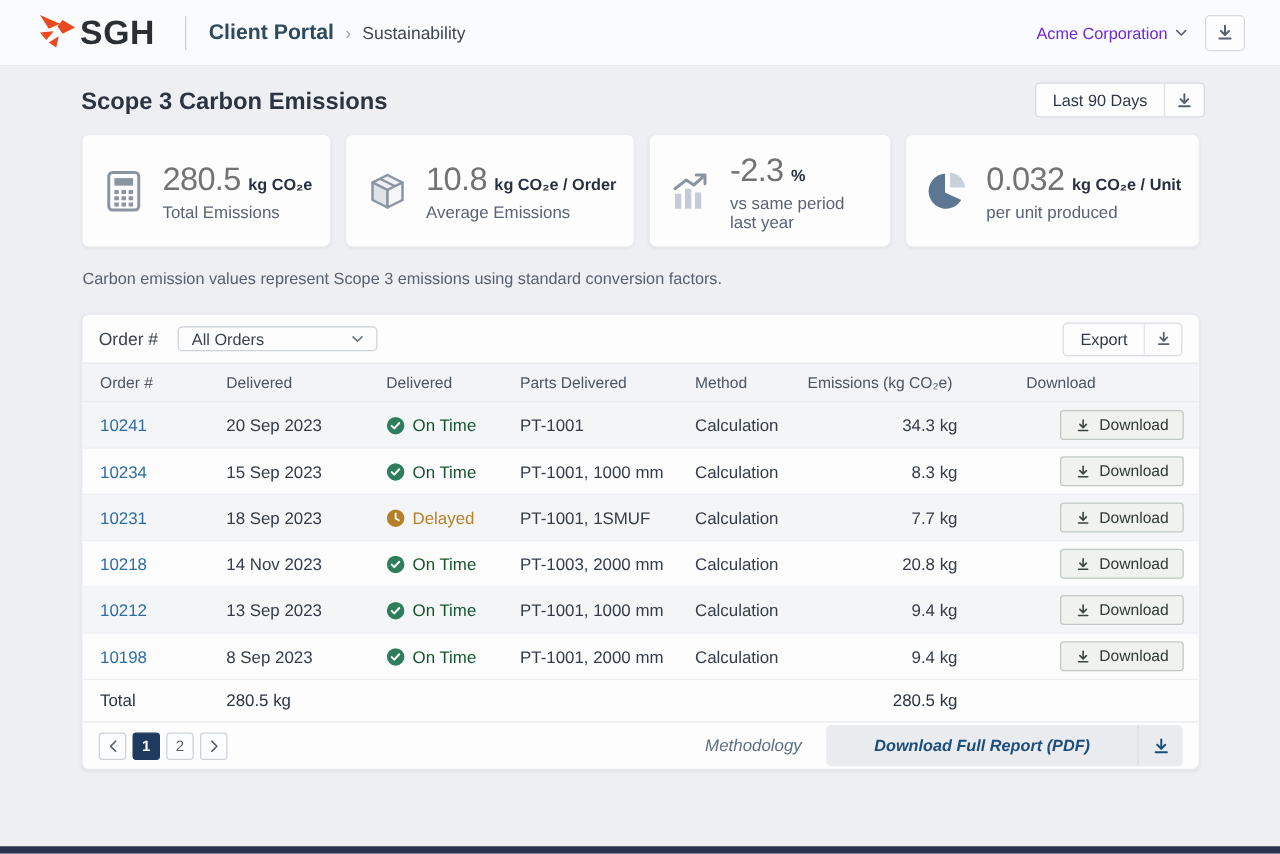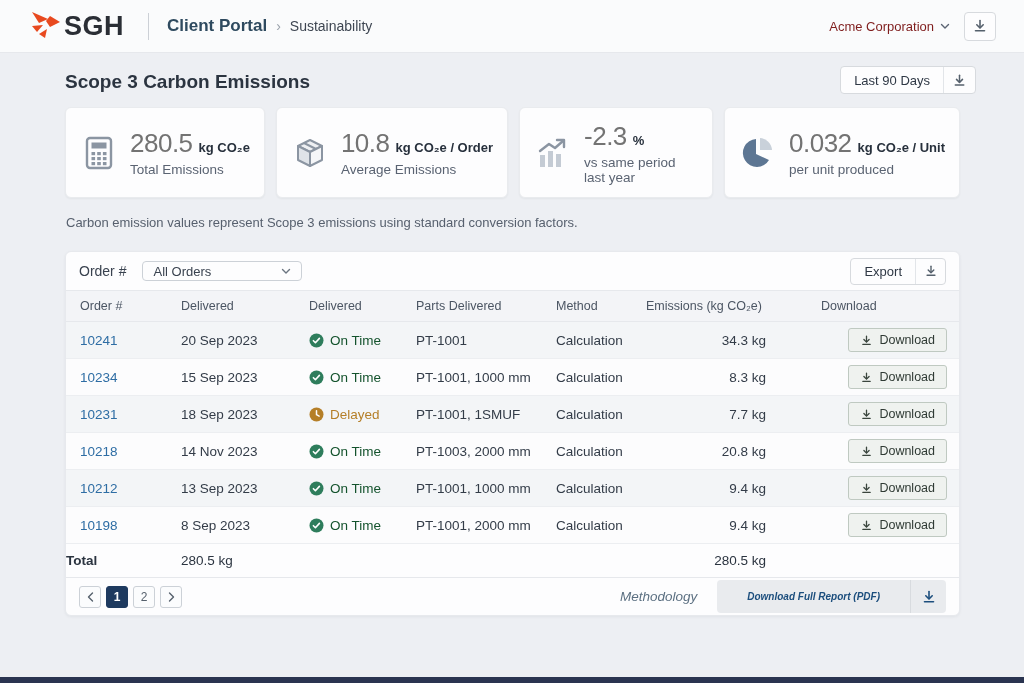--- a/index.html
+++ b/index.html
@@ -10,26 +10,26 @@
   
   .appbar { position:absolute; top:0; left:0; width:1024px; height:53px; background:#fafbfc; border-bottom:1px solid #e6e8ec; display:flex; align-items:center; }
   .logo-wrap { display:flex; align-items:center; margin-left:28px; }
   .logo-mark { width:34px; height:32px; }
   .logo-text { font-size:27px; font-weight:800; color:#2a2e35; letter-spacing:.5px; margin-left:2px; }
   .hdr-divider { width:1px; height:27px; background:#ccd0d6; margin:0 18px 0 24px; }
   .portal-title { font-size:17px; font-weight:700; color:#2e4a5f; }
   .crumb-sep { font-size:14px; color:#9aa1ab; margin:0 9px; }
   .crumb-cur { font-size:14px; color:#3e4652; }
   .appbar-right { margin-left:auto; display:flex; align-items:center; margin-right:28px; gap:14px; }
-  .account { display:flex; align-items:center; gap:6px; font-size:13px; color:#7f1d1d; cursor:pointer; }
+  .account { display:flex; align-items:center; gap:6px; font-size:13px; color:#6d28d9; cursor:pointer; }
   .icon-btn { width:32px; height:29px; background:#fdfdfe; border:1px solid #d7dade; border-radius:4px; display:flex; align-items:center; justify-content:center; cursor:pointer; }
 
   
   .page-title { position:absolute; left:65px; top:71px; font-size:19px; font-weight:700; color:#2b3440; }
-  .range-group { position:absolute; right:48px; top:66px; height:28px; display:flex; align-items:stretch; background:#fdfdfe; border:1px solid #d7dade; border-radius:4px; overflow:hidden; }
+  .range-group { position:absolute; right:60px; top:66px; height:28px; display:flex; align-items:stretch; background:#fdfdfe; border:1px solid #d7dade; border-radius:4px; overflow:hidden; }
   .range-label { display:flex; align-items:center; padding:0 13px; font-size:13px; color:#2f3845; cursor:pointer; }
   .range-dl { display:flex; align-items:center; justify-content:center; width:32px; border-left:1px solid #e2e5e9; cursor:pointer; }
 
   
   .cards { position:absolute; left:65px; top:107px; width:895px; display:flex; gap:11px; }
   .card { flex:1; height:91px; background:#fdfdfe; border:1px solid #e9ebee; border-radius:6px; box-shadow:0 1px 2px rgba(20,30,45,.05); display:flex; align-items:center; padding:0 14px; }
   .card-icon { width:38px; display:flex; justify-content:center; margin-right:12px; flex-shrink:0; }
   .card-body { display:flex; flex-direction:column; gap:3px; }
   .card-line { display:flex; align-items:baseline; gap:6px; white-space:nowrap; }
   .card-value { font-size:26px; color:#737373; font-weight:500; letter-spacing:-.5px; }
@@ -63,30 +63,30 @@
   .status { display:flex; align-items:center; gap:6px; font-size:13.5px; }
   .status .ic { width:15px; height:15px; display:inline-flex; }
   .status .ic-delayed, .status .lb-delayed { display:none; }
   .status.delayed .ic-delayed, .status.delayed .lb-delayed { display:inline-flex; }
   .status.ontime { color:#14532d; }
   .status.delayed { color:#b57f28; }
 
   .dl-btn { display:flex; align-items:center; gap:6px; height:24px; padding:0 11px; background:#eff2ef; border:1px solid #bfc9c1; border-radius:3px; font-size:12.5px; color:#2f3a34; cursor:pointer; }
 
   .total-row { height:34px; background:#fdfdfe; border-bottom:1px solid #e6e8ec; font-size:13.5px; color:#2b3440; }
-  .total-label { font-weight:700; }
+  .total-label { padding-left:14px; font-weight:400; }
 
   .panel-foot { height:37px; display:flex; align-items:center; padding:0 13px; }
   .pager { display:flex; align-items:center; gap:5px; }
   .pg-btn { width:22px; height:22px; border:1px solid #ccd1d7; border-radius:3px; background:#fbfcfd; display:flex; align-items:center; justify-content:center; font-size:12px; color:#55606c; cursor:pointer; }
   .pg-btn.active { background:#1e3a5f; border-color:#1e3a5f; color:#ffffff; font-weight:600; }
   .foot-right { margin-left:auto; display:flex; align-items:center; gap:20px;font-style:italic; }
   .methodology { font-size:13.5px; color:#5c7082; cursor:pointer; }
   .report-group { height:33px; display:flex; align-items:stretch; background:#e9ebee; border-radius:4px; overflow:hidden; }
-  .report-label { display:flex; align-items:center; padding:0 30px; font-size:10px; font-weight:600; color:#1c4e7d; cursor:pointer; }
+  .report-label { display:flex; align-items:center; padding:0 38px; font-size:13px; font-weight:600; color:#1c4e7d; cursor:pointer; }
   .report-dl { width:36px; display:flex; align-items:center; justify-content:center; border-left:1px solid #d8dbdf; cursor:pointer; }
 
   .bottom-bar { position:absolute; left:0; bottom:0; width:1024px; height:6px; background:#2a3450; }
 
   svg { display:block; }
 </style>
 </head>
 <body>
 
 <svg width="0" height="0" style="position:absolute">

